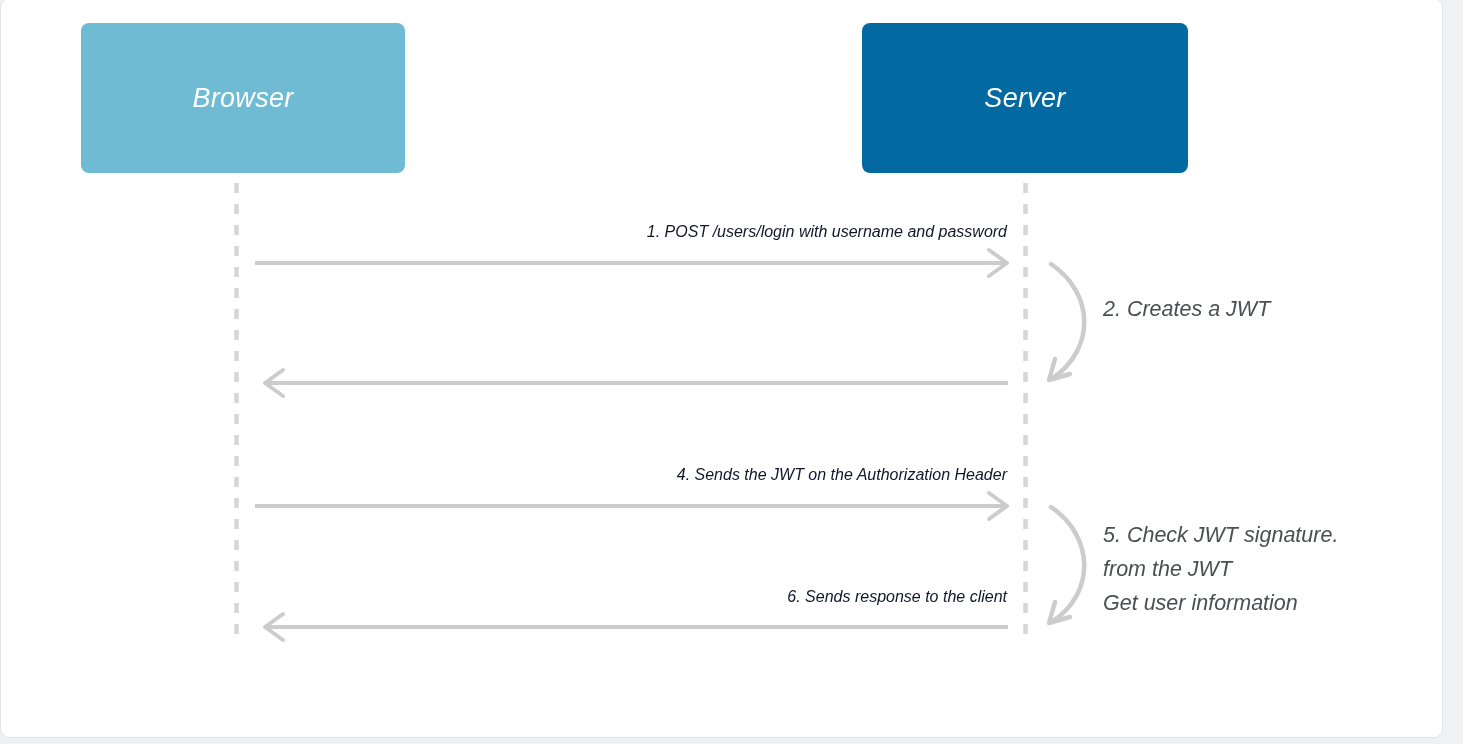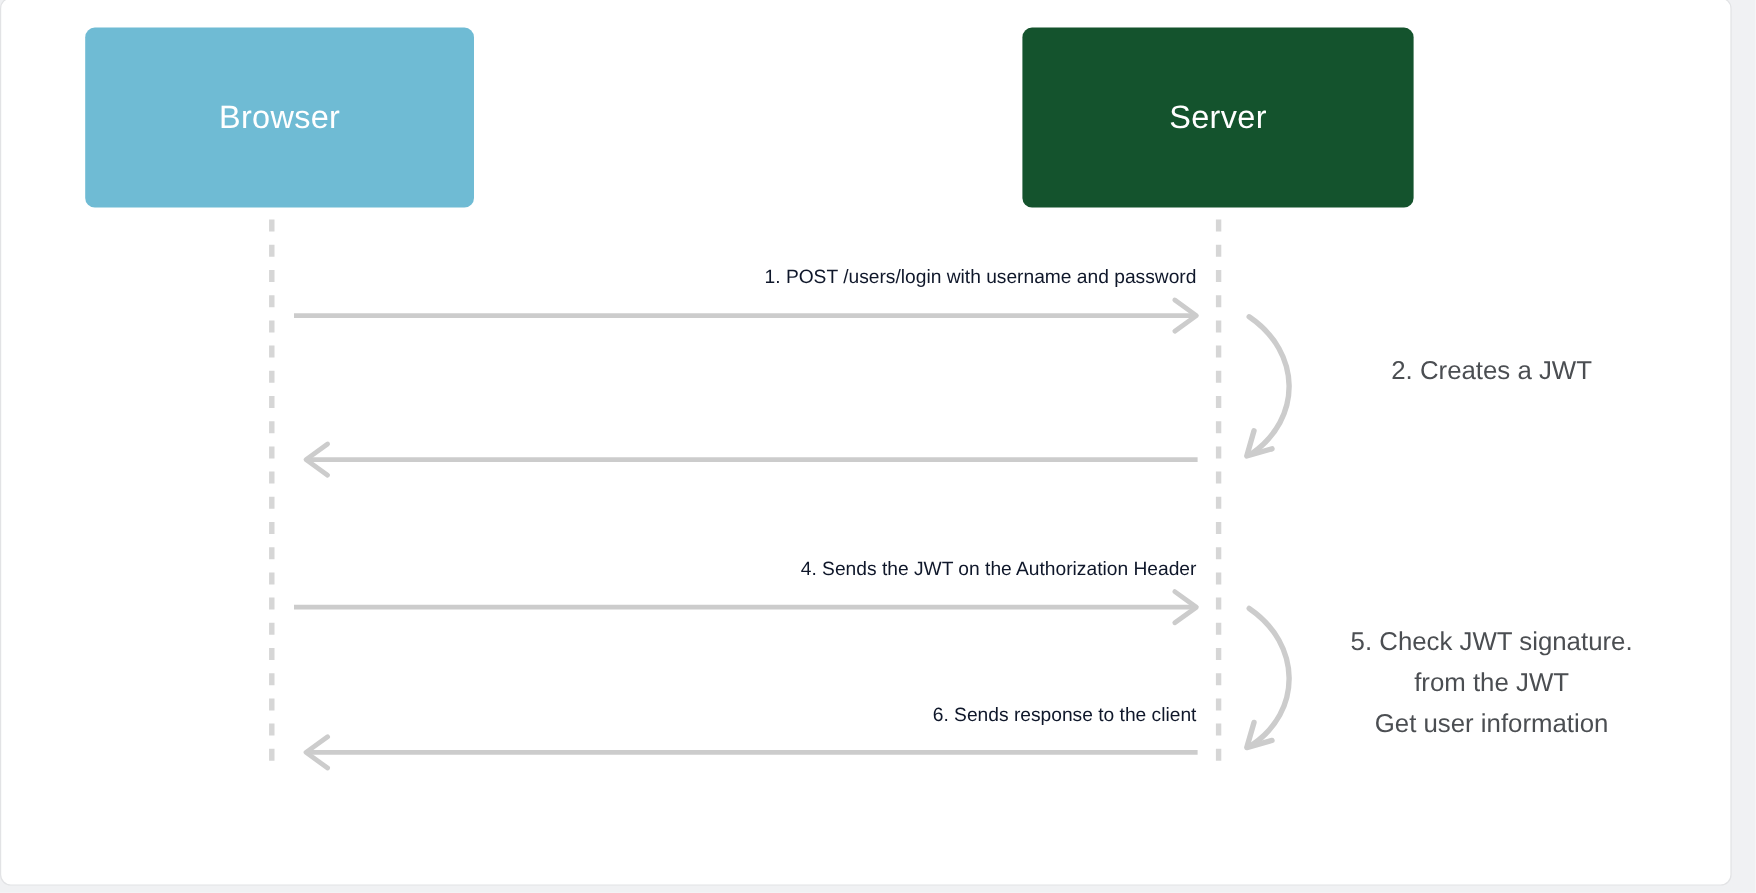--- a/index.html
+++ b/index.html
@@ -21,24 +21,25 @@
     width: 1443px;
     height: 740px;
     background: #ffffff;
     border: 1px solid #e2e3e5;
     border-radius: 9px;
     box-sizing: border-box;
     overflow: hidden;
   }
   #diagram {
     position: absolute;
-    left: 4px;
+    left: 14px;
     top: 0;
     width: 1443px;
     height: 740px;
+    font-style: italic;
   }
   .actor-box {
     position: absolute;
     border-radius: 8px;
     display: flex;
     align-items: center;
     justify-content: center;
   }
   .actor-label {
     color: #ffffff;
@@ -66,38 +67,38 @@
     font-weight: 400;
     text-align: right;
     white-space: nowrap;
     font-family: "Liberation Sans", sans-serif;
   }
   .note-label {
     position: absolute;
     color: #4b4e52;
     font-size: 21.5px;
     font-weight: 400;
-    text-align: center;
+    text-align: left;
     line-height: 34px;
     font-family: "Liberation Sans", sans-serif;
   }
   svg { display: block; }
 </style>
 </head>
 <body>
 
 <div id="card">
 
   <div id="diagram">
 
     <div class="actor-box" id="browser-box" style="background:#6FBBD4;">
       <span class="actor-label">Browser</span>
     </div>
 
-    <div class="actor-box" id="server-box" style="background:#14532d;">
+    <div class="actor-box" id="server-box" style="background:#0369a1;">
       <span class="actor-label">Server</span>
     </div>
 
     <svg width="1443" height="740" viewBox="0 0 1443 740" style="position:absolute;left:0;top:0;">
 
       <line x1="221.5" y1="184" x2="221.5" y2="641" stroke="#d6d6d6" stroke-width="4.5" stroke-dasharray="10 11"></line>
       <line x1="1010.5" y1="184" x2="1010.5" y2="641" stroke="#d6d6d6" stroke-width="4.5" stroke-dasharray="10 11"></line>
 
       <g>
         <line x1="240" y1="264" x2="990" y2="264" stroke="#cccccc" stroke-width="4" stroke-linecap="butt"></line>

